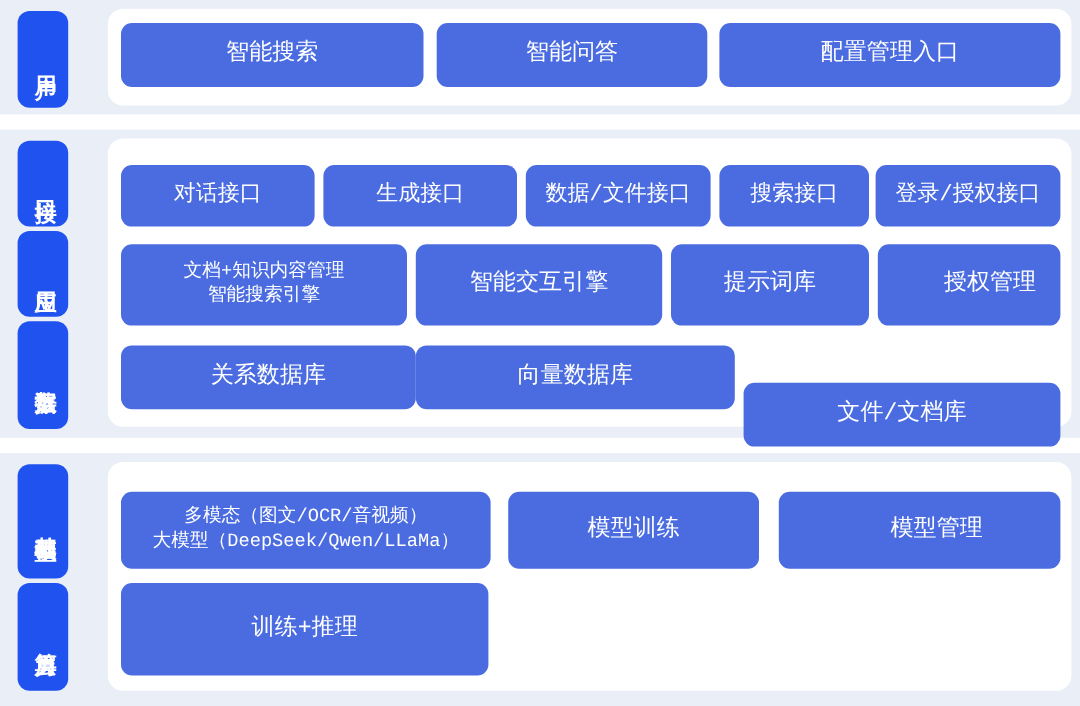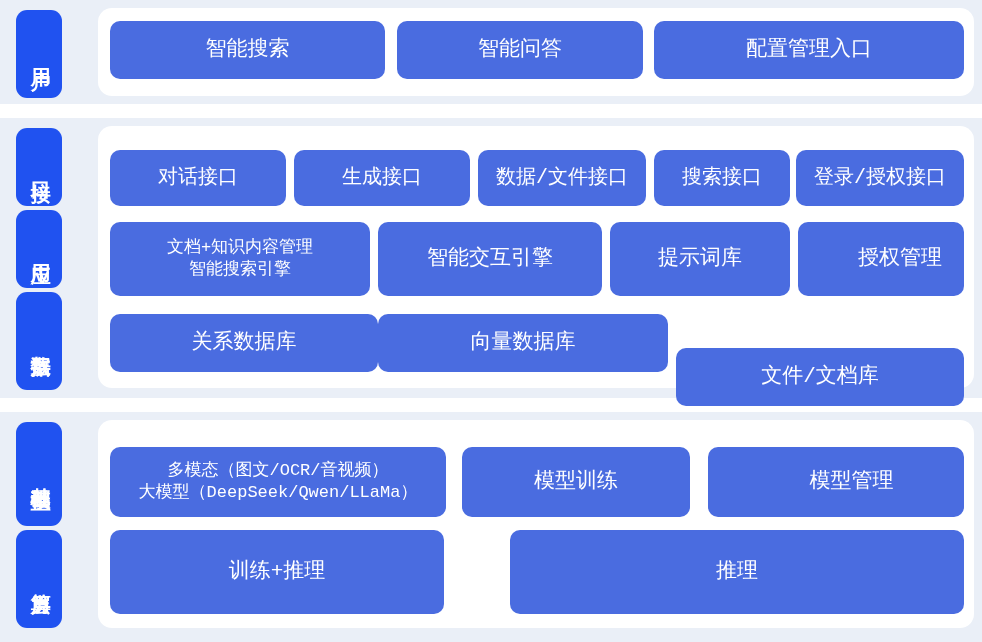--- a/index.html
+++ b/index.html
@@ -167,17 +167,14 @@
   <div class="box" style="left:462px; top:447px; width:228px; height:70px;">
     <span>模型训练</span>
   </div>
   <div class="box" style="left:708px; top:447px; width:256px; height:70px;padding-left:37px;">
     <span>模型管理</span>
   </div>
 
   <div class="box" style="left:110px; top:530px; width:334px; height:84px;">
     <span>训练+推理</span>
   </div>
-  <div class="box" style="left:510px; top:530px; width:454px; height:84px;">
-    <span>推理</span>
-  </div>
 
 </div>
 
 </body></html>

